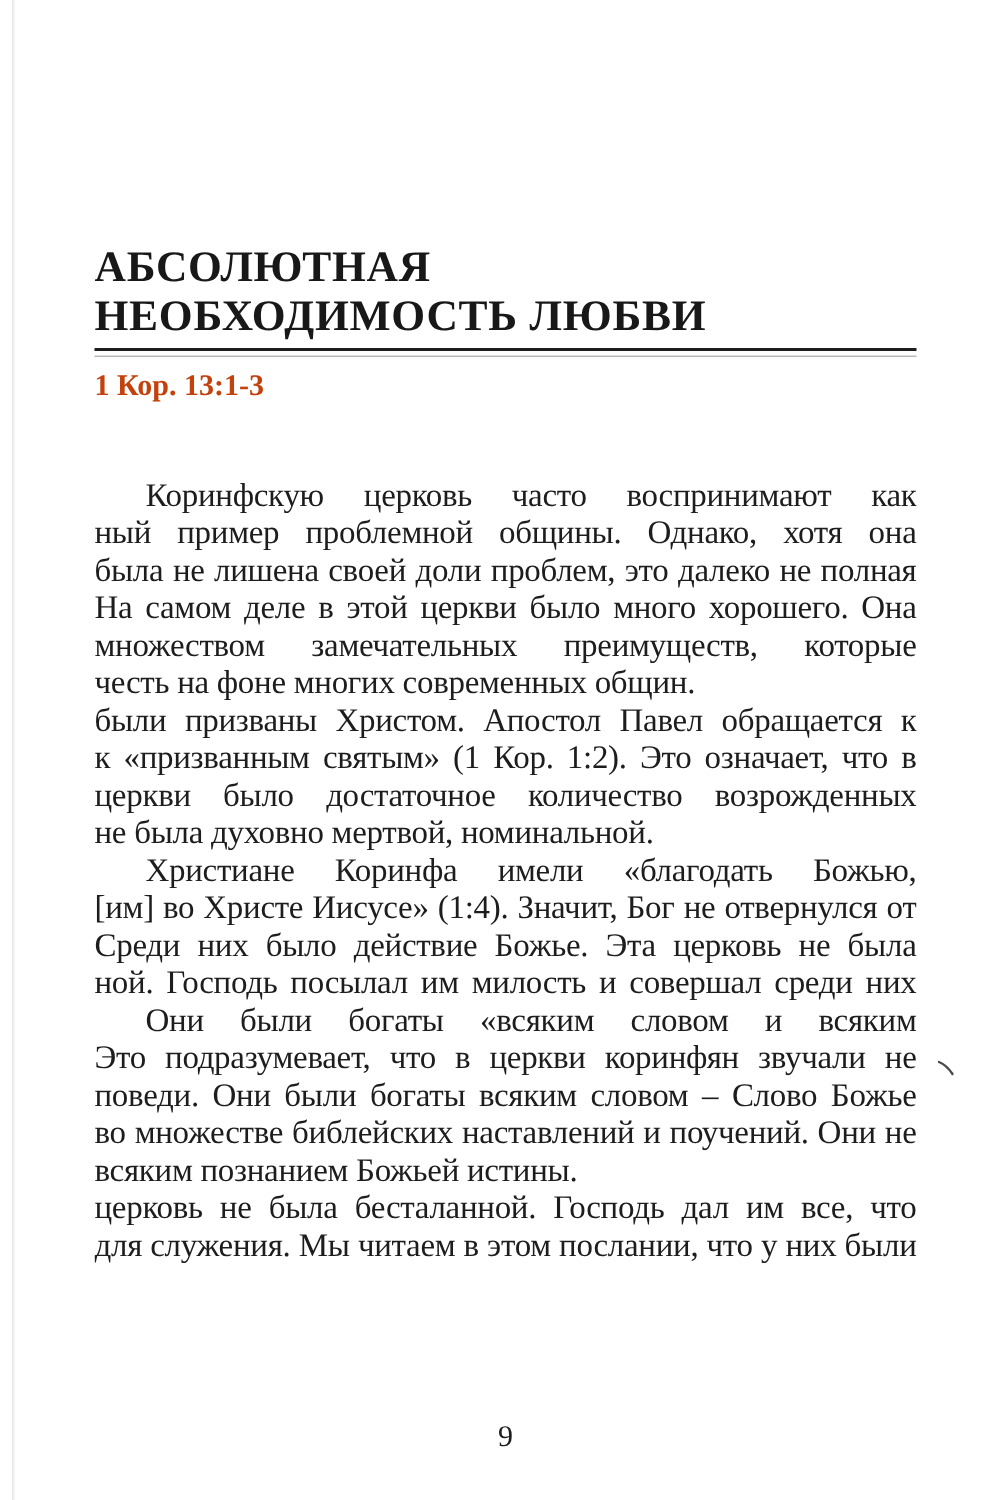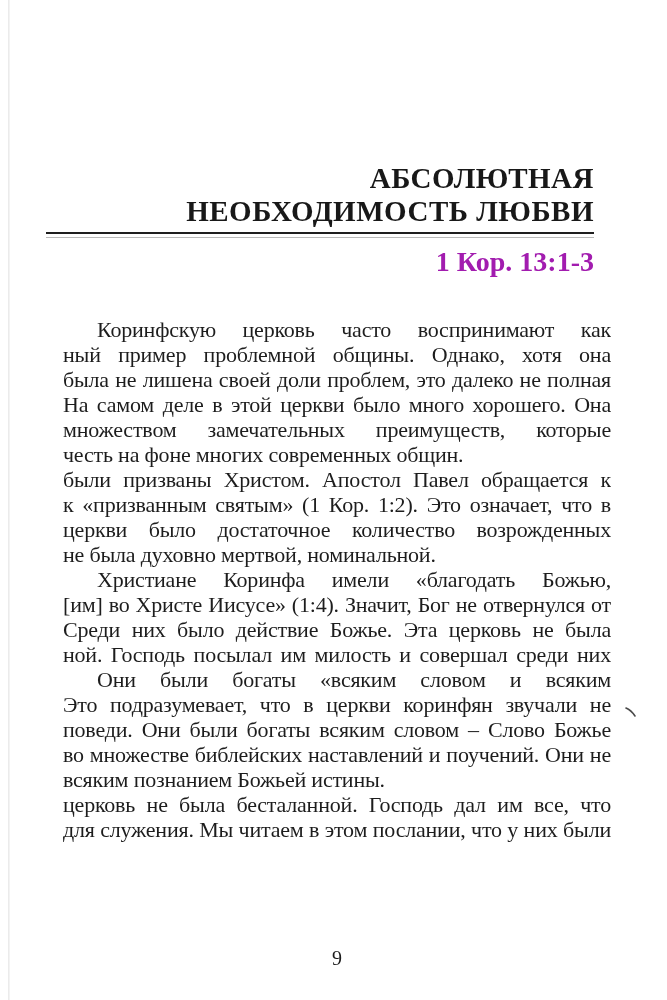--- a/index.html
+++ b/index.html
@@ -21,24 +21,24 @@
   .scan-edge {
     position: absolute;
     left: 8px;
     top: 0;
     height: 100%;
     width: 2px;
     background: linear-gradient(to right, #e7e7e7, #f7f7f7);
   }
   .chapter-header {
     position: absolute;
-    left: 46px;
+    left: 63px;
     top: 162px;
     width: 548px;
-    text-align: right;
+    text-align: left;
   }
   .chapter-title {
     margin: 0;
     font-size: 29px;
     font-weight: bold;
     line-height: 33px;
     letter-spacing: 0.5px;
     color: #181818;
   }
   .title-line { display: block; }
@@ -47,23 +47,23 @@
     height: 0;
     border-top: 2px solid #1e1e1e;
   }
   .rule-echo {
     margin-top: 3px;
     height: 0;
     border-top: 1px solid #b9b9b9;
   }
   .subtitle {
     margin-top: 8px;
-    font-size: 28px;
+    font-size: 20px;
     font-weight: bold;
-    color: #a21caf;
+    color: #c2410c;
   }
   .body-text {
     position: absolute;
     left: 63px;
     top: 317px;
     width: 548px;
     font-size: 22px;
     line-height: 25px;
     letter-spacing: -0.2px;
   }

